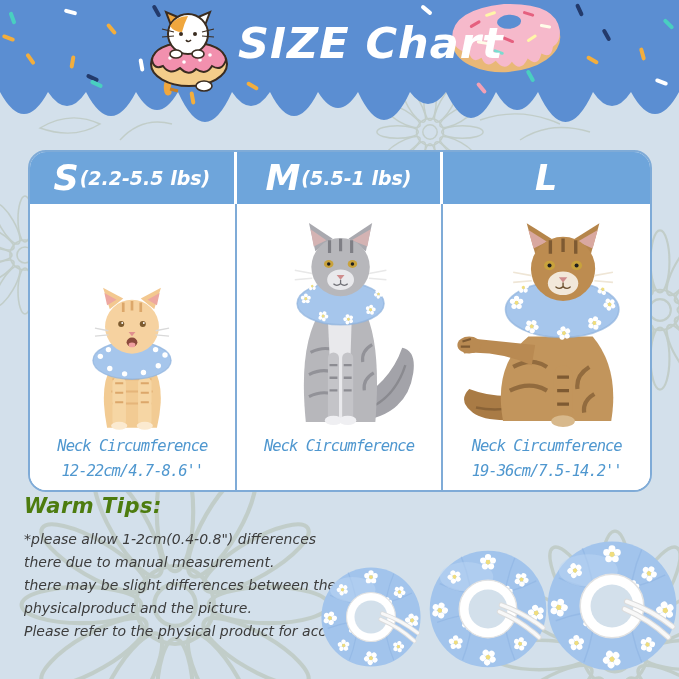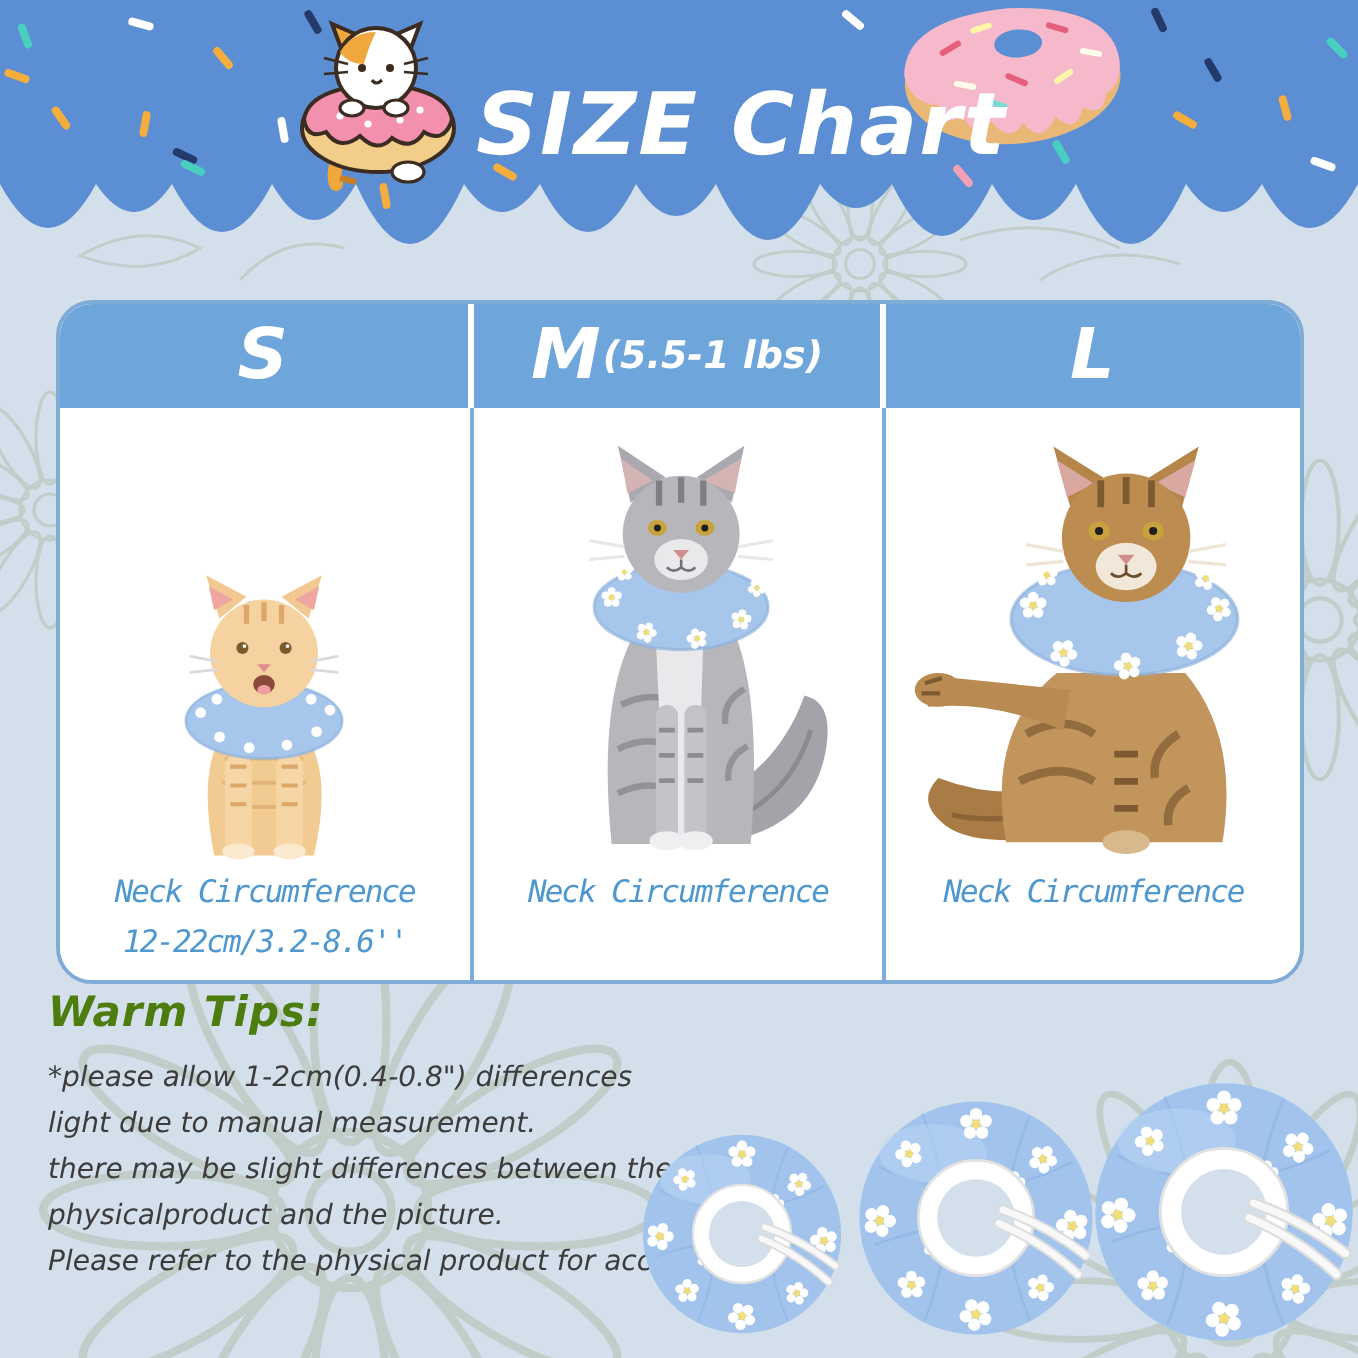--- a/index.html
+++ b/index.html
@@ -11,21 +11,21 @@
   
   .bg-floral{position:absolute; inset:0; z-index:0;}
   
   .header-band{position:absolute; left:0; top:0; width:679px; height:88px;
     background:var(--header-blue,#5b8ed2); z-index:2;}
   .header-wave{position:absolute; left:0; top:86px; width:679px; height:70px; z-index:2;
     color:var(--header-blue,#5b8ed2);}
   .header-title{
     position:absolute; left:238px; top:18px; z-index:4;
     font-style:italic; font-weight:700; font-size:43px; letter-spacing:1px;
-    color:#ffffff; white-space:nowrap;margin-top:20px;
+    color:#ffffff; white-space:nowrap;
   }
   .illus{position:absolute; z-index:4;}
   .illus-catdonut{left:144px; top:2px; width:90px; height:94px;}
   .illus-pinkdonut{left:448px; top:-6px; width:116px; height:82px; transform:rotate(-4deg);}
   .spr{position:absolute; width:13px; height:4px; border-radius:2px; z-index:3;}
   
   .size-table{
     position:absolute; left:28px; top:150px; width:624px; height:342px; z-index:3;
     display:flex; border:2.5px solid var(--table-border,#7fabd7); border-radius:18px;
     overflow:hidden; box-sizing:border-box; background:#ffffff;
@@ -203,20 +203,21 @@
         <path d="M120,94 Q154,106 182,128 M117,104 Q150,118 176,142" stroke="#f8f8f8" stroke-width="5" fill="none" stroke-linecap="round"></path>
       </symbol>
     </defs>
   </svg>
 
   <div class="size-table">
 
     <div class="size-col">
       <div class="col-header">
         <span class="size-letter">S</span>
+        <span class="weight-range">(2.2-5.5 lbs)</span>
       </div>
       <div class="col-body">
         <div class="cat-wrap">
           <svg width="128" height="152" viewBox="0 0 190 225">
             <path d="M58,222 Q46,160 64,132 L126,132 Q146,162 132,222 Z" fill="#f2cb93"></path>
             <path d="M66,150 h58 M64,168 h62 M66,186 h58" stroke="#dca76a" stroke-width="3" opacity=".6"></path>
             <rect x="66" y="146" width="20" height="76" rx="10" fill="#f6d6a4"></rect>
             <rect x="104" y="146" width="20" height="76" rx="10" fill="#f6d6a4"></rect>
             <path d="M70,156 h12 M70,170 h12 M70,184 h12 M108,156 h12 M108,170 h12 M108,184 h12" stroke="#dca76a" stroke-width="3"></path>
             <ellipse cx="76" cy="219" rx="12" ry="6" fill="#fbead0"></ellipse>
@@ -244,21 +245,21 @@
             <circle cx="80.5" cy="66.5" r="1.4" fill="#fff"></circle>
               <circle cx="112.5" cy="66.5" r="1.4" fill="#fff"></circle>
             <path d="M90,80 L100,80 L95,86 Z" fill="#e08f8f"></path>
             <ellipse cx="95" cy="95" rx="8" ry="7" fill="#8a4a3c"></ellipse>
             <ellipse cx="95" cy="99" rx="5" ry="3.5" fill="#ef9f9f"></ellipse>
             <path d="M60,78 l-20,-4 M60,84 l-20,2 M130,78 l20,-4 M130,84 l20,2" stroke="#d9d9d9" stroke-width="2"></path>
           </svg>
         </div>
         <div class="neck">
           <div>Neck Circumference</div>
-          <div>12-22cm/3.2-8.6''</div>
+          <div>12-22cm/4.7-8.6''</div>
         </div>
       </div>
     </div>
 
     <div class="size-col">
       <div class="col-header">
         <span class="size-letter">M</span>
         <span class="weight-range">(5.5-1 lbs)</span>
       </div>
       <div class="col-body">
@@ -342,29 +343,30 @@
             <ellipse cx="145" cy="58" rx="6.5" ry="5.5" fill="#c8a23c"></ellipse>
               <circle cx="145" cy="58" r="2.4" fill="#1f1f1f"></circle>
             <ellipse cx="129" cy="79" rx="18" ry="14" fill="#f2e8da"></ellipse>
             <path d="M124,72 L134,72 L129,78 Z" fill="#cf8d8d"></path>
             <path d="M129,78 v5 M129,83 q-5,4 -9,0 M129,83 q5,4 9,0" stroke="#6b4f2e" stroke-width="1.6" fill="none"></path>
             <path d="M92,70 l-22,-4 M92,76 l-22,2 M166,70 l22,-4 M166,76 l22,2" stroke="#efe6d6" stroke-width="2"></path>
           </svg>
         </div>
         <div class="neck">
           <div>Neck Circumference</div>
+          <div>19-36cm/7.5-14.2''</div>
         </div>
       </div>
     </div>
   </div>
 
   <div class="warm-tips">
     <h3>Warm Tips:</h3>
     <div class="tip-line">*please allow 1-2cm(0.4-0.8") differences</div>
-    <div class="tip-line">light due to manual measurement.</div>
+    <div class="tip-line">there due to manual measurement.</div>
     <div class="tip-line">there may be slight differences between the</div>
     <div class="tip-line">physicalproduct and the picture.</div>
     <div class="tip-line">Please refer to the physical product for accuracy</div>
   </div>
 
   <svg class="product-donut donut-s" viewBox="0 0 200 200">
     <use href="#collar"></use>
   </svg>
   <svg class="product-donut donut-m" viewBox="0 0 200 200">
     <use href="#collar"></use>

